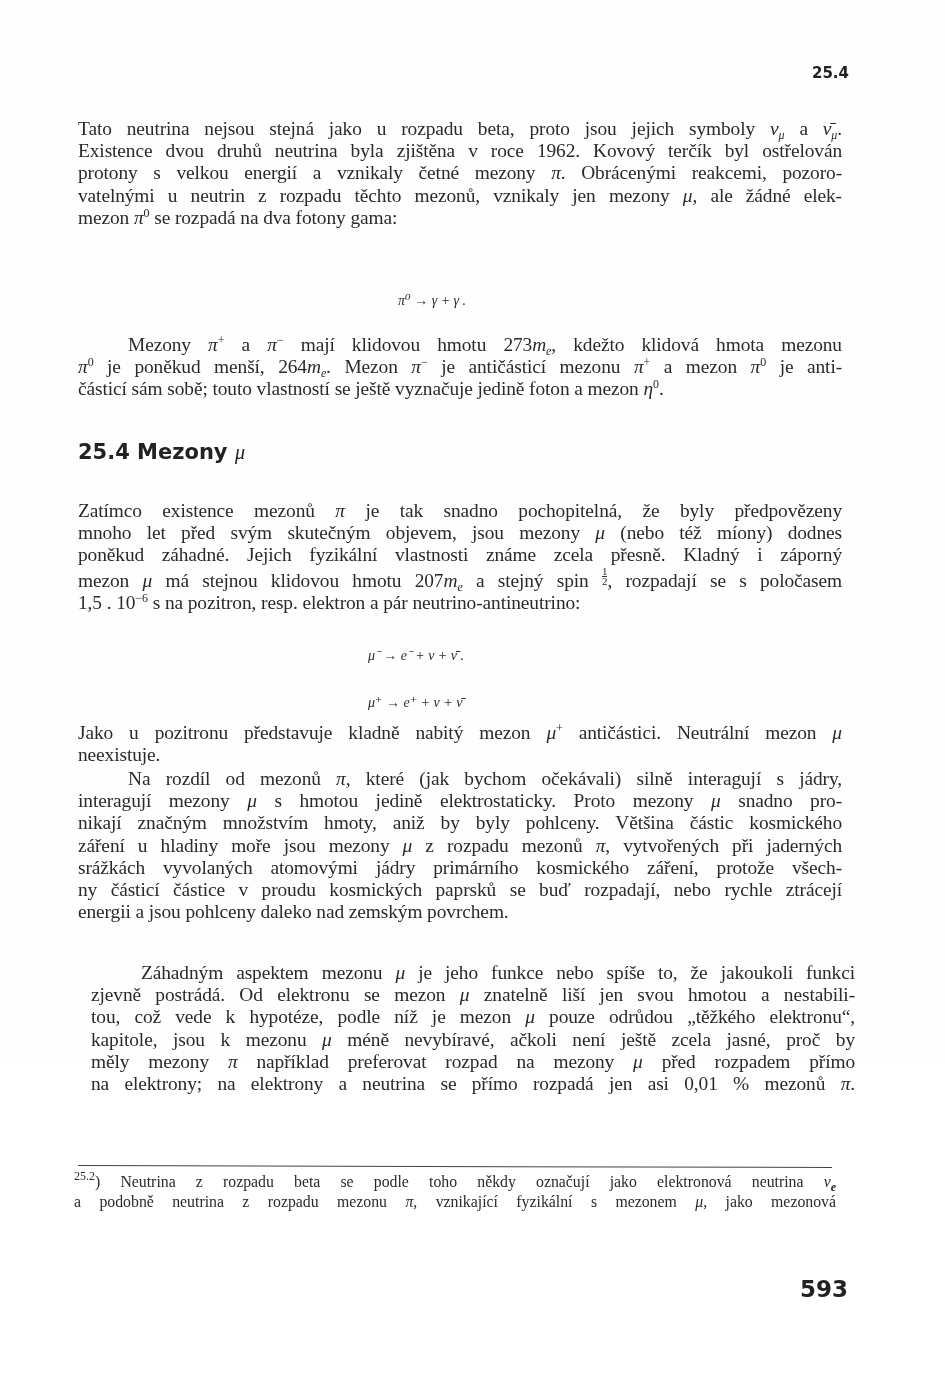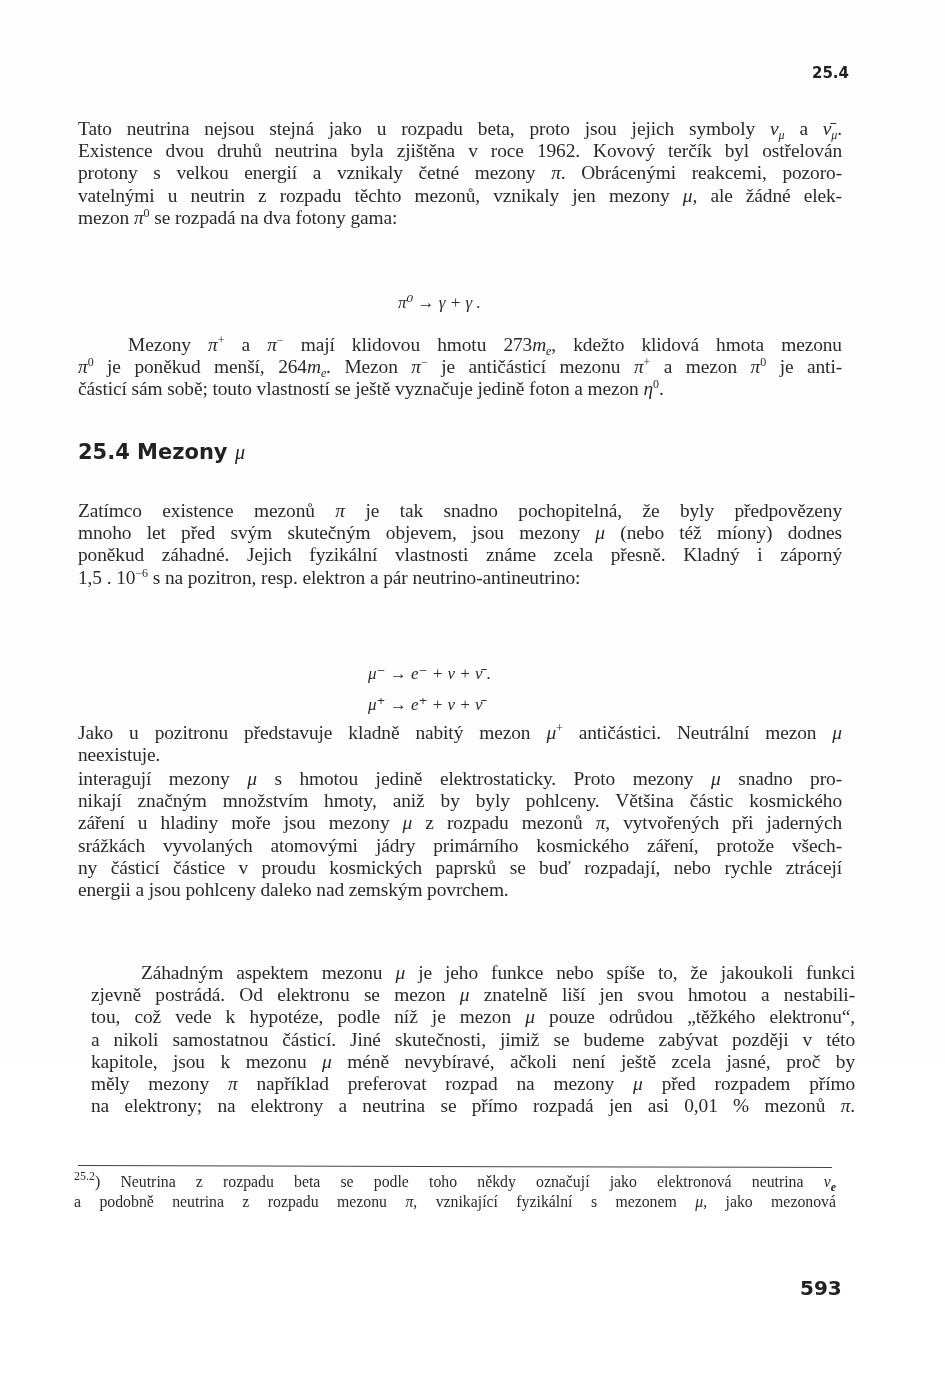--- a/index.html
+++ b/index.html
@@ -46,21 +46,21 @@
       text-align-last: justify;
       text-align: justify;
     }
     .line.last { text-align-last: left; }
     .indent { padding-left: 50px; }
     i, .m { font-style: italic; }
     sup { font-size: 12px; line-height: 0; vertical-align: 7px; }
     sub { font-size: 12px; line-height: 0; vertical-align: -4px; }
     .eq {
       position: absolute;
-      font-size: 17px;
+      font-size: 14px;
       font-style: italic;
       white-space: nowrap;
     }
     .section-title {
       position: absolute;
       left: 78px;
       top: 440px;
       font-family: "DejaVu Sans", "Liberation Sans", sans-serif;
       font-weight: bold;
       font-size: 21px;
@@ -88,21 +88,21 @@
       width: 762px;
       font-size: 15.8px;
       line-height: 20px;
     }
     .page-number {
       position: absolute;
       top: 1276px;
       left: 800px;
       font-family: "DejaVu Sans", "Liberation Sans", sans-serif;
       font-weight: bold;
-      font-size: 20px;
+      font-size: 23px;
       color: #222;
     }
     .frac {
       display: inline-block;
       font-size: 11px;
       vertical-align: 2px;
       line-height: 9px;
       text-align: center;
     }
     .frac span { display: block; }
@@ -132,45 +132,46 @@
 
   <div class="section-title">
     <span>25.4 Mezony</span>
     <span class="mu">μ</span>
   </div>
 
   <div class="para" style="top:500px;">
     <span class="line"><span>Zatímco existence mezonů </span><i>π</i><span> je tak snadno pochopitelná, že byly předpovězeny</span></span>
     <span class="line"><span>mnoho let před svým skutečným objevem, jsou mezony </span><i>μ</i><span> (nebo též míony) dodnes</span></span>
     <span class="line">poněkud záhadné. Jejich fyzikální vlastnosti známe zcela přesně. Kladný i záporný</span>
+    <span class="line"><span>mezon </span><i>μ</i><span> má stejnou klidovou hmotu 207</span><i>m</i><sub class="m">e</sub><span> a stejný spin </span><span class="frac"><span style="border-bottom:1px solid #333;">1</span><span>2</span></span><span>, rozpadají se s poločasem</span></span>
     <span class="line last"><span>1,5 . 10</span><sup>−6</sup><span> s na pozitron, resp. elektron a pár neutrino-antineutrino:</span></span>
   </div>
 
   <div class="eq" style="left:368px; top:652px;margin-top:42px;">μ⁺ → e⁺ + ν + ν̄</div>
-  <div class="eq" style="left:368px; top:663px;">μ⁻ → e⁻ + ν + ν̄ .</div>
+  <div class="eq" style="left:368px; top:645px;font-family:Liberation Serif, serif;">μ⁻ → e⁻ + ν + ν̄ .</div>
 
   <div class="para" style="top:722px;">
     <span class="line"><span>Jako u pozitronu představuje kladně nabitý mezon </span><i>μ</i><sup>+</sup><span> antičástici. Neutrální mezon </span><i>μ</i></span>
     <span class="line last">neexistuje.</span>
   </div>
 
   <div class="para" style="top:768px;">
+    <span class="line indent"><span>Na rozdíl od mezonů </span><i>π</i><span>, které (jak bychom očekávali) silně interagují s jádry,</span></span>
     <span class="line"><span>interagují mezony </span><i>μ</i><span> s hmotou jedině elektrostaticky. Proto mezony </span><i>μ</i><span> snadno pro-</span></span>
     <span class="line">nikají značným množstvím hmoty, aniž by byly pohlceny. Většina částic kosmického</span>
     <span class="line"><span>záření u hladiny moře jsou mezony </span><i>μ</i><span> z rozpadu mezonů </span><i>π</i><span>, vytvořených při jaderných</span></span>
     <span class="line">srážkách vyvolaných atomovými jádry primárního kosmického záření, protože všech-</span>
     <span class="line">ny částicí částice v proudu kosmických paprsků se buď rozpadají, nebo rychle ztrácejí</span>
     <span class="line last">energii a jsou pohlceny daleko nad zemským povrchem.</span>
   </div>
 
   <div class="para" style="top:962px;margin-left:13px;">
     <span class="line indent"><span>Záhadným aspektem mezonu </span><i>μ</i><span> je jeho funkce nebo spíše to, že jakoukoli funkci</span></span>
     <span class="line"><span>zjevně postrádá. Od elektronu se mezon </span><i>μ</i><span> znatelně liší jen svou hmotou a nestabili-</span></span>
     <span class="line"><span>tou, což vede k hypotéze, podle níž je mezon </span><i>μ</i><span> pouze odrůdou „těžkého elektronu“,</span></span>
-    <span class="line">a nikoli samostatnou částicí. Jiné skutečnosti, jimiž se budeme zabývat později v této</span>
     <span class="line"><span>kapitole, jsou k mezonu </span><i>μ</i><span> méně nevybíravé, ačkoli není ještě zcela jasné, proč by</span></span>
     <span class="line"><span>měly mezony </span><i>π</i><span> například preferovat rozpad na mezony </span><i>μ</i><span> před rozpadem přímo</span></span>
     <span class="line"><span>na elektrony; na elektrony a neutrina se přímo rozpadá jen asi 0,01 % mezonů </span><i>π</i><span>.</span></span>
   </div>
 
   <div class="rule"></div>
 
   <div class="footnote">
     <span class="line"><sup>25.2</sup><span>) Neutrina z rozpadu beta se podle toho někdy označují jako elektronová neutrina </span><i>ν</i><sub class="m" style="font-weight:bold;">e</sub></span>
     <span class="line"><span>a podobně neutrina z rozpadu mezonu </span><i>π</i><span>, vznikající fyzikální s mezonem </span><i>μ</i><span>, jako mezonová</span></span>

